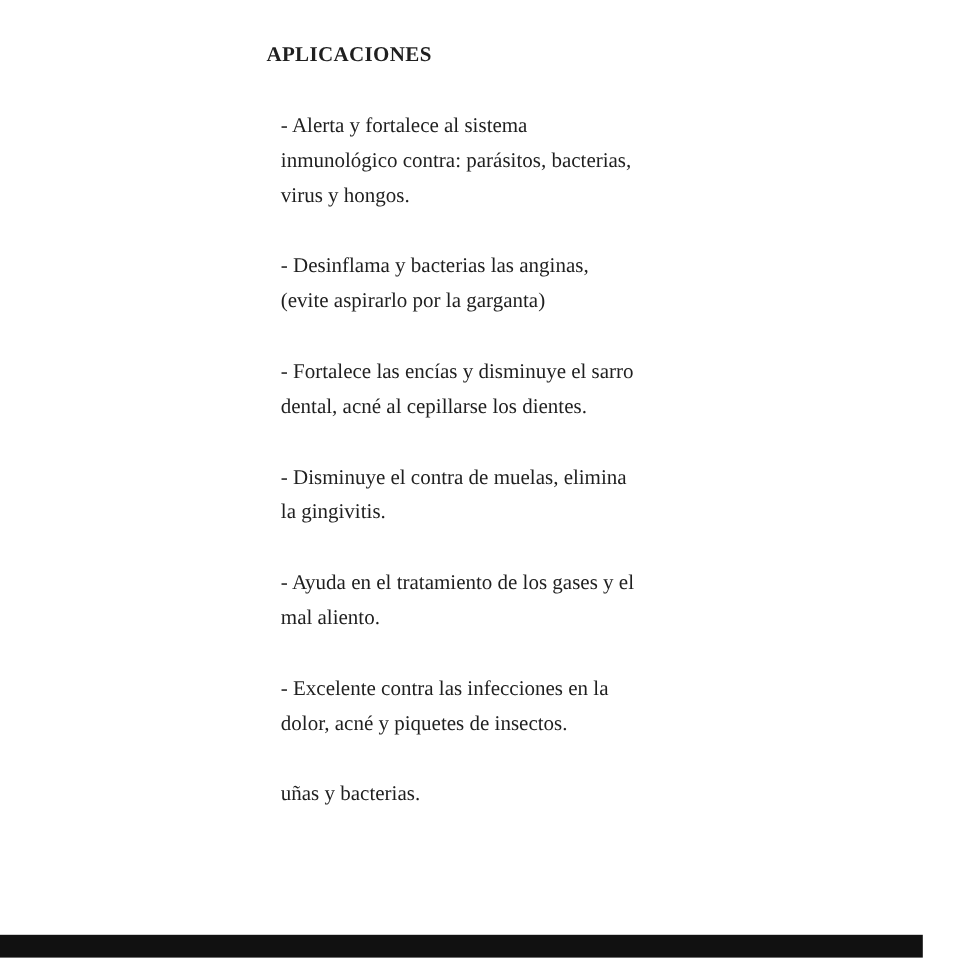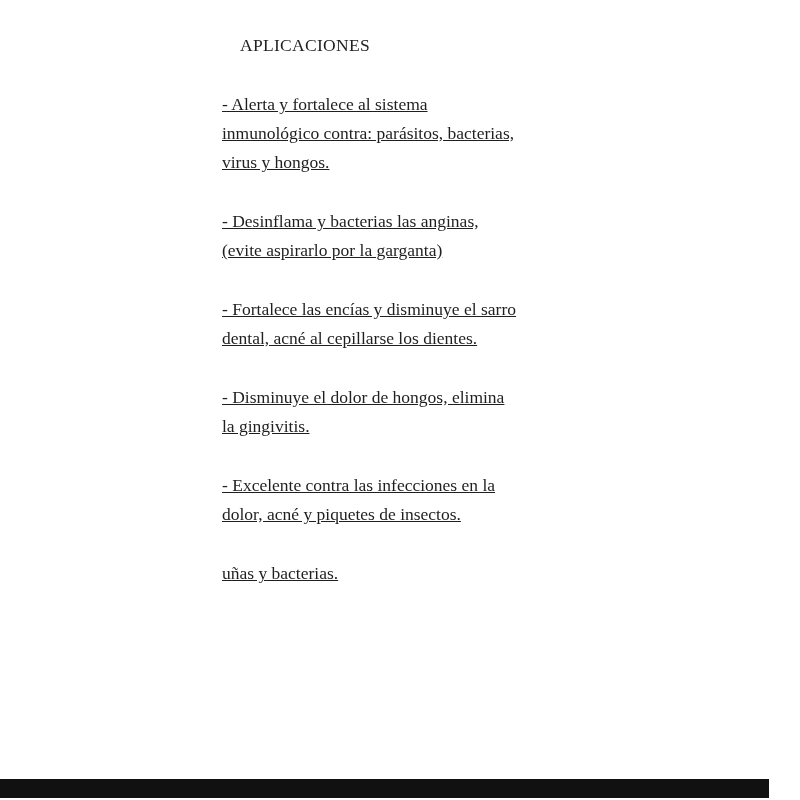--- a/index.html
+++ b/index.html
@@ -15,28 +15,27 @@
     width: 800px;
     height: 800px;
     background: #ffffff;
     font-family: "Liberation Serif", "DejaVu Serif", serif;
     color: #1f1f1f;
     box-sizing: border-box;
     padding: 31px 40px 0 222px;
   }
   .doc-title {
     font-size: 17.5px;
-    font-weight: 400;
+    font-weight: 700;
     line-height: 29px;
-    margin: 0 0 30px 18px;
+    margin: 0 0 30px 0;
     letter-spacing: 0.3px;
   }
   .paragraph {
-    margin: 0 0 30px 0;
-    text-decoration: underline;
+    margin: 0 0 30px 12px;
   }
   .line {
     font-size: 17.5px;
     line-height: 29px;
     white-space: nowrap;
   }
   .bottom-bar {
     position: absolute;
     left: 0;
     bottom: 2px;
@@ -63,24 +62,28 @@
     <div class="line">- Desinflama y bacterias las anginas,</div>
     <div class="line">(evite aspirarlo por la garganta)</div>
   </div>
 
   <div class="paragraph">
     <div class="line">- Fortalece las encías y disminuye el sarro</div>
     <div class="line">dental, acné al cepillarse los dientes.</div>
   </div>
 
   <div class="paragraph">
-    <div class="line">- Disminuye el dolor de hongos, elimina</div>
+    <div class="line">- Disminuye el contra de muelas, elimina</div>
     <div class="line">la gingivitis.</div>
   </div>
 
+  <div class="paragraph">
+    <div class="line">- Ayuda en el tratamiento de los gases y el</div>
+    <div class="line">mal aliento.</div>
+  </div>
 
   <div class="paragraph">
     <div class="line">- Excelente contra las infecciones en la</div>
     <div class="line">dolor, acné y piquetes de insectos.</div>
   </div>
 
   <div class="paragraph">
     <div class="line">uñas y bacterias.</div>
   </div>
 

